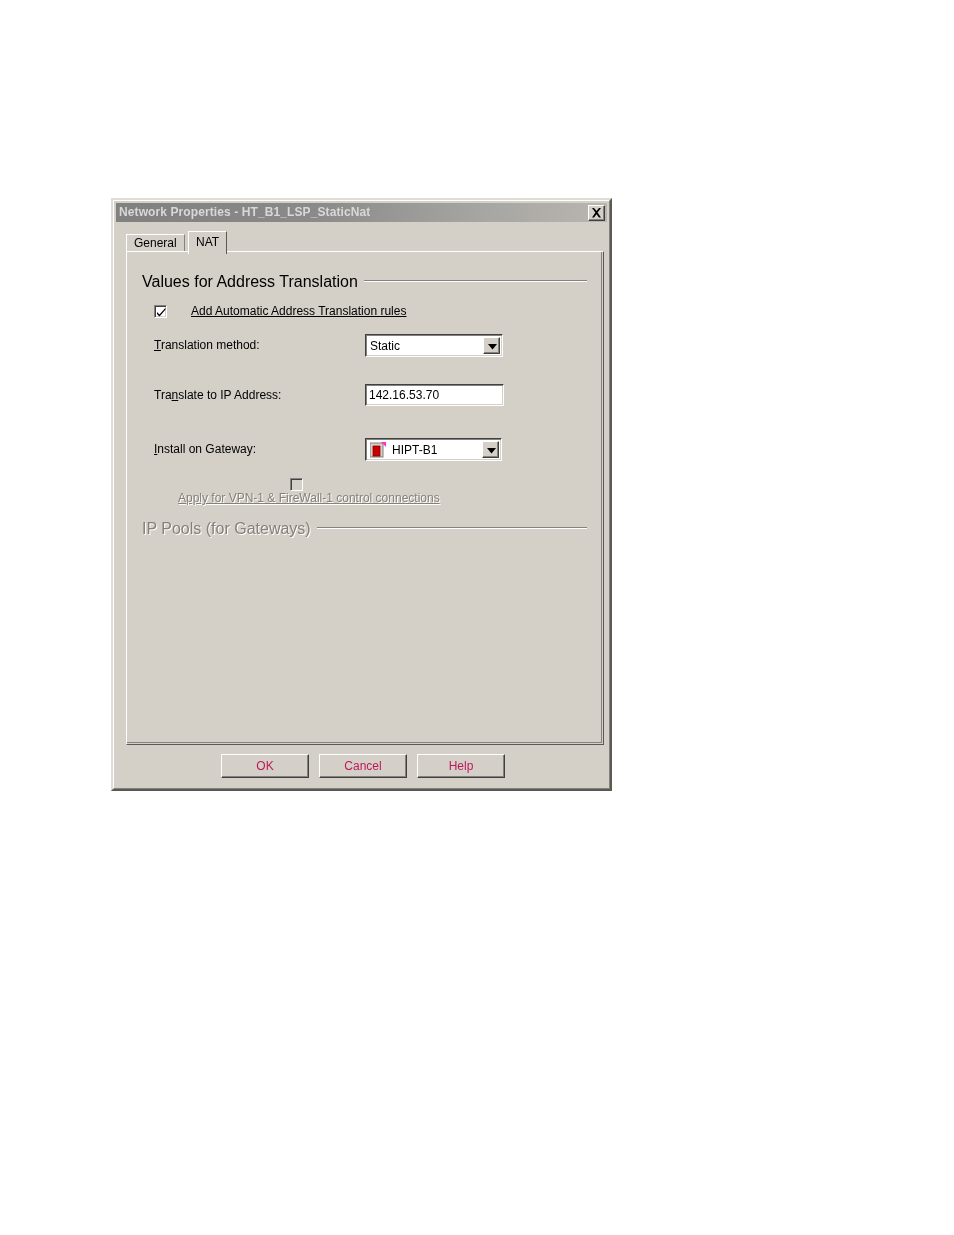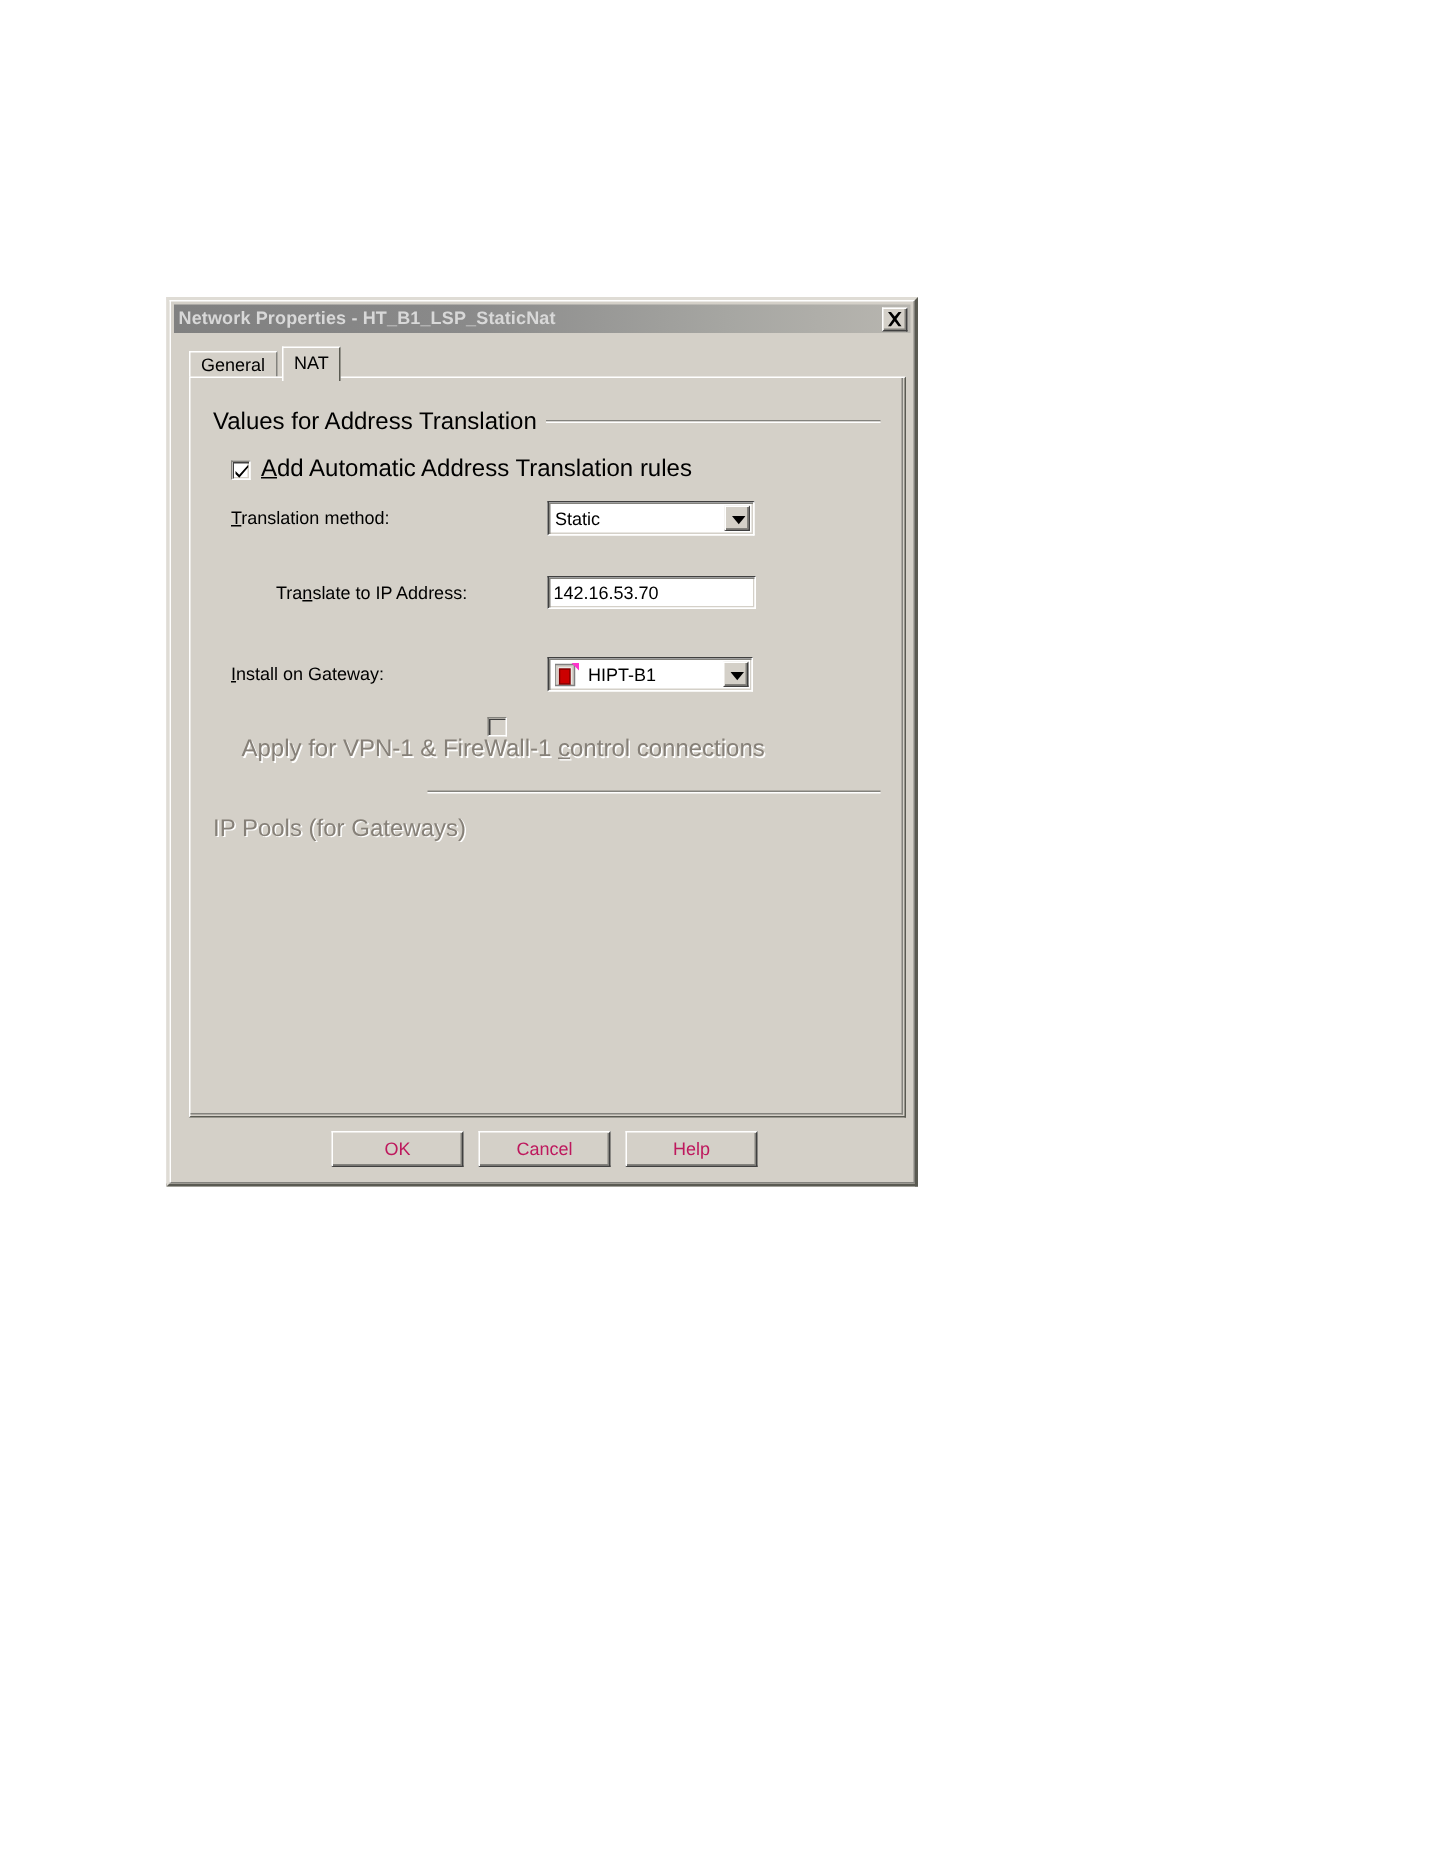--- a/index.html
+++ b/index.html
@@ -144,21 +144,20 @@
     font-size: 16px;
     color: #000000;
     white-space: nowrap;
     background: #d4d0c8;
     padding-right: 6px;
     z-index: 2;
   }
   .group-label.disabled {
     color: #868078;
     text-shadow: 1px 1px 0 #ffffff;
-    margin-top: 24px;
   }
   .group-line {
     position: absolute;
     height: 2px;
     border-top: 1px solid #83827d;
     border-bottom: 1px solid #ffffff;
     box-sizing: border-box;
   }
 
   
@@ -189,23 +188,24 @@
     box-shadow: inset 1px 1px 0 #404040, inset -1px -1px 0 #d4d0c8;
     box-sizing: border-box;
     position: relative;
     flex: none;
   }
   .checkbox.disabled {
     background: #d4d0c8;
   }
   .checkbox svg { position: absolute; left: 1px; top: 1px; }
   .checkrow .clabel {
-    font-size: 16px;
-    color: #000000;
-    margin-left: 7px;
+    font-size: 12px;
+    color: #000000;
+    margin-left: 24px;
+    text-decoration: underline;
   }
   .checkrow.disabled .clabel {
     color: #868078;
     text-shadow: 1px 1px 0 #ffffff;
   }
 
   
   .textbox {
     position: absolute;
     background: #ffffff;
@@ -335,21 +335,21 @@
         <span class="combo-text">Static</span>
         <span class="combo-arrow">
           <span>
             <svg width="9" height="6" viewBox="0 0 9 6">
                 <path d="M0,0 L9,0 L4.5,5.5 Z" fill="#000000"></path>
               </svg>
           </span>
         </span>
       </div>
 
-      <div class="field-label" style="left:27px; top:136px;margin-left:30px;"><span>Tra</span><u class="acc">n</u><span>slate to IP Address:</span></div>
+      <div class="field-label" style="left:27px; top:136px;"><span>Tra</span><u class="acc">n</u><span>slate to IP Address:</span></div>
 
       <div class="textbox" style="left:238px; top:132px; width:139px; height:22px;">142.16.53.70</div>
 
       <div class="field-label" style="left:27px; top:190px;"><u class="acc">I</u><span>nstall on Gateway:</span></div>
 
       <div class="combo" style="left:238px; top:186px; width:137px; height:23px;">
         <span class="combo-text">
           <span class="gw-icon">
             <svg width="16" height="16" viewBox="0 0 16 16">
               <rect x="0" y="1" width="13" height="14" fill="#d4d0c8" stroke="#808080" stroke-width="1"></rect>

